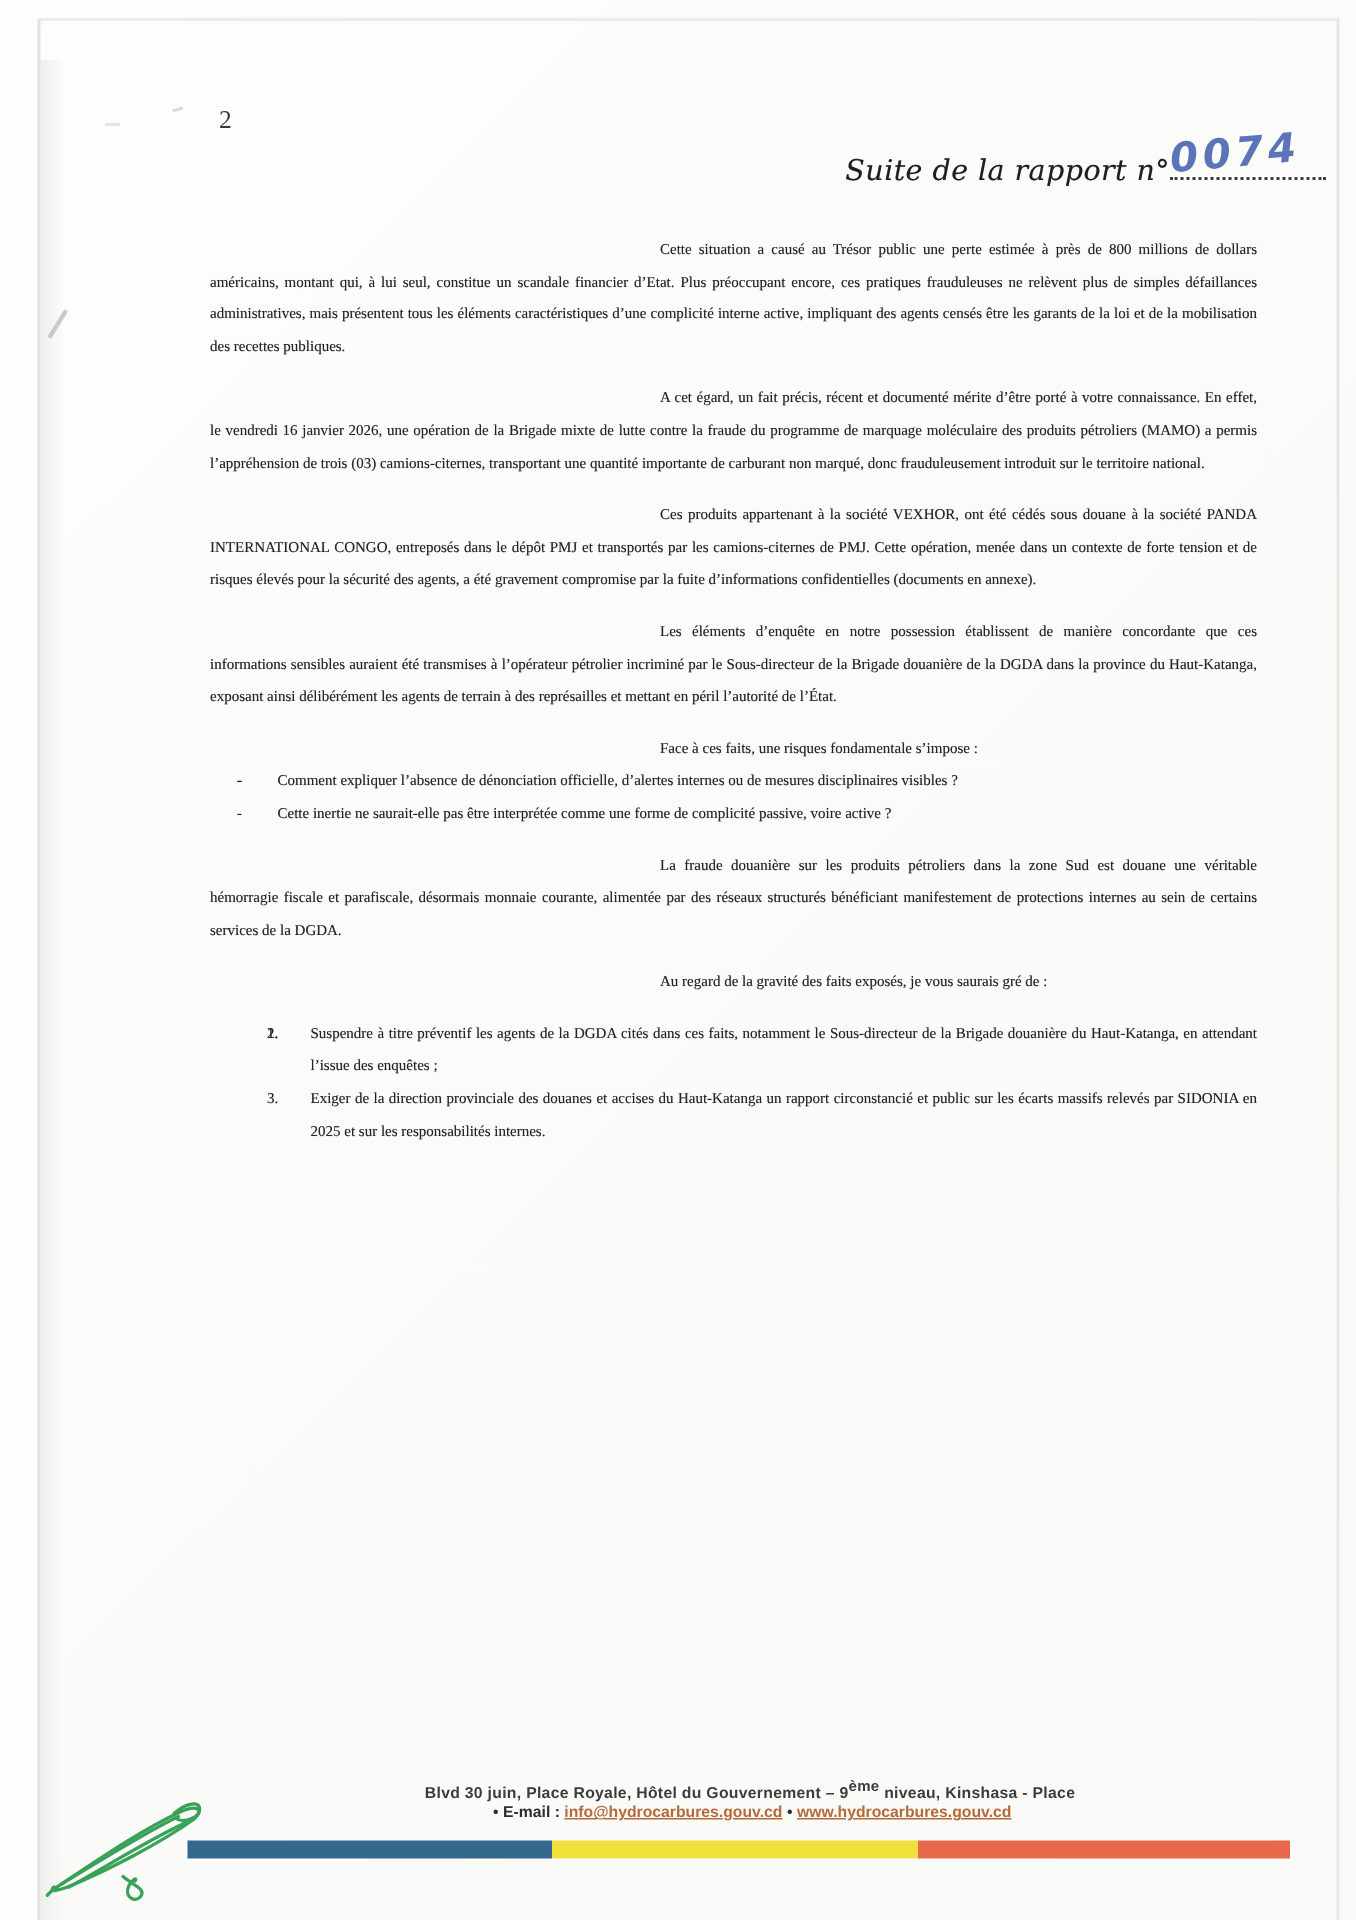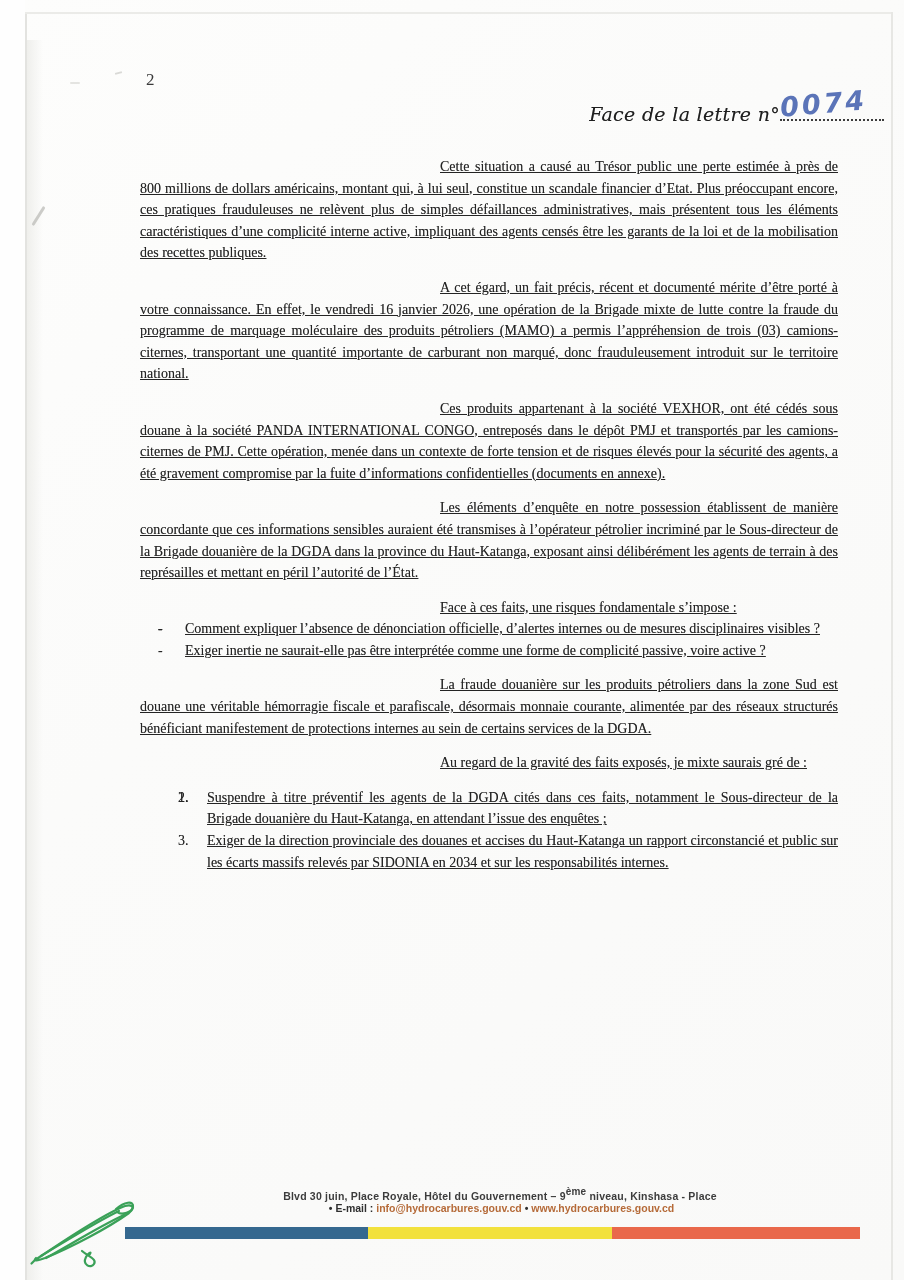--- a/index.html
+++ b/index.html
@@ -26,38 +26,38 @@
   .suite{position:absolute;top:103px;right:20px;display:flex;align-items:baseline;white-space:nowrap;}
   .suite-label{font-family:"DejaVu Serif",serif;font-style:italic;font-size:19px;color:#1e1e1e;
     letter-spacing:.3px;text-shadow:0 0 .5px rgba(0,0,0,.4);}
   .dotline{position:relative;display:inline-block;width:104px;height:4px;border-bottom:2px dotted #3c3c3c;}
   .hand-number{position:absolute;left:0px;top:-27px;font-family:"DejaVu Sans",sans-serif;
     font-style:italic;font-weight:600;font-size:27px;color:#5b74b8;letter-spacing:3px;
     transform:rotate(-5deg);}
 
   
   .bodycol{position:absolute;left:140px;top:156px;width:698px;
-    font-size:14px;line-height:21.6px;text-align:justify;
-    text-shadow:0 0 .5px rgba(30,30,30,.45);text-decoration:underline;}
+    font-size:10px;line-height:21.6px;text-align:justify;
+    text-shadow:0 0 .5px rgba(30,30,30,.45);}
   .para{margin:13px 0 0 0;text-indent:300px;}
   .para:first-child{margin-top:0;}
   .dashlist{margin:0;}
   .ditem{position:relative;padding-left:45px;}
   .dmark{position:absolute;left:18px;top:0;}
   .numlist{margin-top:13px;}
   .nitem{position:relative;padding-left:67px;}
   .nmark{position:absolute;left:38px;top:0;}
 
   
   .footer-line1{position:absolute;left:140px;top:1186px;width:720px;text-align:center;
     font-family:"Liberation Sans",sans-serif;font-size:10.5px;font-weight:700;color:#3c3c3c;letter-spacing:.2px;}
   .footer-line1 sup{font-size:10px;}
   .footer-line2{position:absolute;left:140px;top:1202px;width:720px;text-align:center;
     font-family:"Liberation Sans",sans-serif;font-size:10.5px;font-weight:700;color:#2f2f2f;}
-  .flink{cursor:pointer;}
+  .flink{text-decoration:underline;cursor:pointer;}
   .fb{margin:0 3px;}
 
   .bar{position:absolute;left:125px;top:1227px;width:735px;height:12px;display:flex;}
   .bar .seg1{width:33.1%;height:100%;}
   .bar .seg2{width:33.2%;height:100%;}
   .bar .seg3{width:33.7%;height:100%;}
 
   .signature{position:absolute;left:28px;top:1194px;width:120px;height:78px;z-index:5;}
 </style>
 </head>
@@ -70,21 +70,21 @@
   <div class="edge-left-line"></div>
   <div class="edge-top-line"></div>
   <div class="edge-right-line"></div>
   <div class="crease-mark"></div>
   <div class="speck-1"></div>
   <div class="speck-2"></div>
 
   <div class="pagenum">2</div>
 
   <div class="suite">
-    <span class="suite-label">Face de la lettre n°</span>
+    <span class="suite-label">Suite de la rapport n°</span>
       <span class="dotline">
         <span class="hand-number">0074</span>
       </span>
   </div>
 
   <div class="bodycol">
     <p class="para">Cette situation a causé au Trésor public une perte estimée à près de 800 millions de dollars américains, montant qui, à lui seul, constitue un scandale financier d’Etat. Plus préoccupant encore, ces pratiques frauduleuses ne relèvent plus de simples défaillances administratives, mais présentent tous les éléments caractéristiques d’une complicité interne active, impliquant des agents censés être les garants de la loi et de la mobilisation des recettes publiques.</p>
     <p class="para">A cet égard, un fait précis, récent et documenté mérite d’être porté à votre connaissance. En effet, le vendredi 16 janvier 2026, une opération de la Brigade mixte de lutte contre la fraude du programme de marquage moléculaire des produits pétroliers (MAMO) a permis l’appréhension de trois (03) camions-citernes, transportant une quantité importante de carburant non marqué, donc frauduleusement introduit sur le territoire national.</p>
     <p class="para">Ces produits appartenant à la société VEXHOR, ont été cédés sous douane à la société PANDA INTERNATIONAL CONGO, entreposés dans le dépôt PMJ et transportés par les camions-citernes de PMJ. Cette opération, menée dans un contexte de forte tension et de risques élevés pour la sécurité des agents, a été gravement compromise par la fuite d’informations confidentielles (documents en annexe).</p>
     <p class="para">Les éléments d’enquête en notre possession établissent de manière concordante que ces informations sensibles auraient été transmises à l’opérateur pétrolier incriminé par le Sous-directeur de la Brigade douanière de la DGDA dans la province du Haut-Katanga, exposant ainsi délibérément les agents de terrain à des représailles et mettant en péril l’autorité de l’État.</p>
@@ -93,38 +93,38 @@
     <div class="dashlist">
       <div class="ditem">
         <span class="dmark">-</span>
       </div>
       <div class="ditem">
         <span class="dmark">-</span>
         <span>Comment expliquer l’absence de dénonciation officielle, d’alertes internes ou de mesures disciplinaires visibles ?</span>
       </div>
       <div class="ditem">
         <span class="dmark">-</span>
-        <span>Exiger inertie ne saurait-elle pas être interprétée comme une forme de complicité passive, voire active ?</span>
+        <span>Cette inertie ne saurait-elle pas être interprétée comme une forme de complicité passive, voire active ?</span>
       </div>
     </div>
 
     <p class="para">La fraude douanière sur les produits pétroliers dans la zone Sud est douane une véritable hémorragie fiscale et parafiscale, désormais monnaie courante, alimentée par des réseaux structurés bénéficiant manifestement de protections internes au sein de certains services de la DGDA.</p>
-    <p class="para">Au regard de la gravité des faits exposés, je mixte saurais gré de :</p>
+    <p class="para">Au regard de la gravité des faits exposés, je vous saurais gré de :</p>
 
     <div class="numlist">
       <div class="nitem">
         <span class="nmark">1.</span>
       </div>
       <div class="nitem">
         <span class="nmark">2.</span>
         <span>Suspendre à titre préventif les agents de la DGDA cités dans ces faits, notamment le Sous-directeur de la Brigade douanière du Haut-Katanga, en attendant l’issue des enquêtes ;</span>
       </div>
       <div class="nitem">
         <span class="nmark">3.</span>
-        <span>Exiger de la direction provinciale des douanes et accises du Haut-Katanga un rapport circonstancié et public sur les écarts massifs relevés par SIDONIA en 2034 et sur les responsabilités internes.</span>
+        <span>Exiger de la direction provinciale des douanes et accises du Haut-Katanga un rapport circonstancié et public sur les écarts massifs relevés par SIDONIA en 2025 et sur les responsabilités internes.</span>
       </div>
     </div>
   </div>
 
   <div class="footer-line1"><span>Blvd 30 juin, Place Royale, Hôtel du Gouvernement – 9</span><sup>ème</sup><span> niveau, Kinshasa - Place</span></div>
 
   <div class="footer-line2">
     <span class="fb">•</span><span>E-mail : </span><span class="flink" style="color: rgb(181, 106, 56);">info@hydrocarbures.gouv.cd</span><span class="fb">•</span><span class="flink" style="color: rgb(181, 106, 56);">www.hydrocarbures.gouv.cd</span>
   </div>
 

